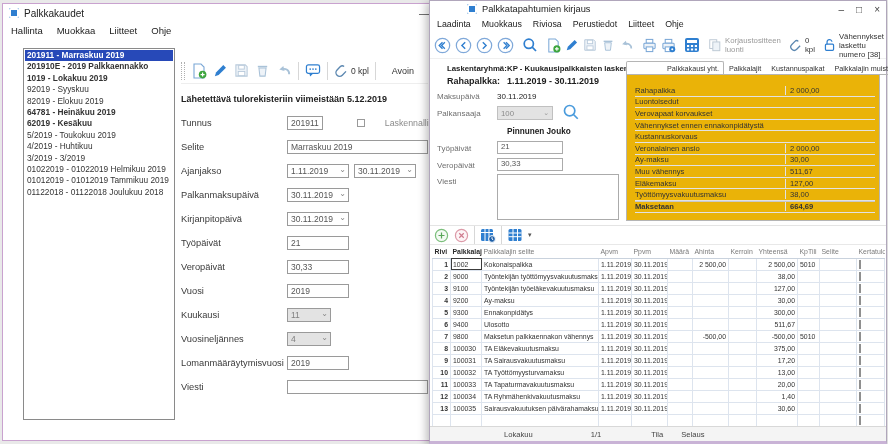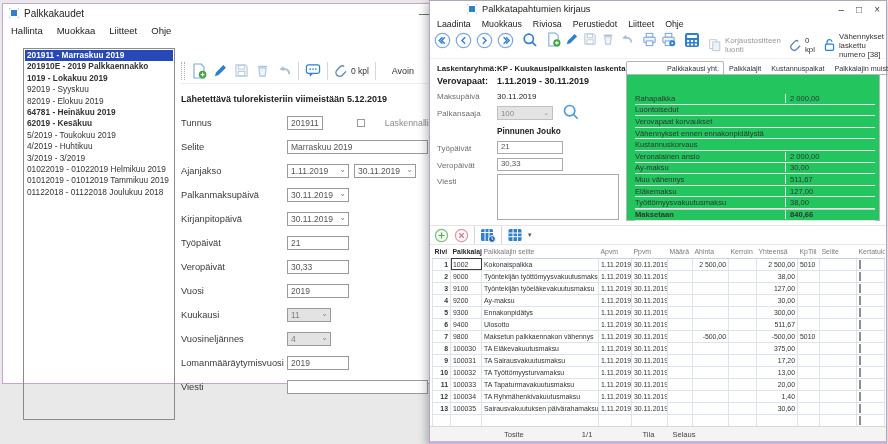--- a/index.html
+++ b/index.html
@@ -1,21 +1,21 @@
 <!DOCTYPE html>
 <html><head>
 <meta charset="utf-8">
 <style>
   * { margin:0; padding:0; box-sizing:border-box; }
   html,body { width:888px; height:444px; overflow:hidden; background:#e9e9e9;
     font-family:"Liberation Sans", sans-serif; }
   .win { position:absolute; background:#fff; }
 
   
-  #win-left { left:2px; top:3px; width:434px; height:381px;
+  #win-left { left:2px; top:3px; width:434px; height:438px;
     border:1px solid #c9a2cf; }
   .titlebar { display:flex; align-items:center; height:18px; padding:0 6px; gap:5px;
     background:#fff; font-size:10px; color:#222; }
   .appicon { width:10px; height:10px; background:#2f7fd0; border-radius:2px;
     box-shadow:inset 0 0 0 2px #fff, inset 0 0 0 3px #2f7fd0; flex:none; }
   .win-controls { margin-left:auto; display:flex; gap:12px; font-size:10px; color:#444; }
   .win-controls span { cursor:default; }
   .menubar { display:flex; gap:14px; padding:3px 8px 4px; font-size:9.5px; color:#222; }
   .menubar span { cursor:default; }
 
@@ -53,44 +53,44 @@
   .cb { width:8px; height:8px; border:1px solid #9a9a9a; background:#fff; flex:none; }
   .cb-lbl { font-size:8.8px; color:#8b8b8b; margin-left:20px; }
   .pair { display:flex; gap:5px; }
 
   
   #win-right { left:429px; top:0; width:458px; height:444px;
     border:1px solid #b0a6bb; border-bottom:3px solid #c9b3d6;
     box-shadow:-3px 2px 8px rgba(0,0,0,.25); }
   #win-right .titlebar { height:16px; font-size:9.3px;padding-left:37px; }
   #win-right .menubar { font-size:8.8px; gap:11px; padding:2px 7px 3px; }
-  .rtoolbar { display:flex; height:27px; padding:0 4px; gap:4px;
+  .rtoolbar { display:flex; align-items:center; height:27px; padding:0 4px; gap:4px;
     border-bottom:1px solid #f0f0f0; }
   .rtoolbar .tlabel { font-size:7.8px; }
   .tlabel.dim { color:#9a9a9a; }
 
   .rheader { position:relative; height:166px; }
   .hl { position:absolute; font-size:8px; color:#6f6f6f; }
   .hv { position:absolute; font-size:8px; color:#222; }
-  .hb { font-weight:bold; color:#1c1c1c; }
+  .hb { font-weight:bold; color:#1c1c1c;margin-left:10px; }
   .rinp { position:absolute; border:1px solid #ababab; background:#fff; font-size:7.8px;
     color:#555; padding:0 3px; display:flex; align-items:flex-start; }
   .pal-dd { position:absolute; width:56px; height:14px; background:#e3e3e3;
     border:1px solid #c0c0c0; font-size:7.8px; color:#8a8a8a; display:flex;
     align-items:center; padding:0 3px; }
   .pal-dd:after { content:"⌄"; margin-left:auto; font-size:7px; color:#999; }
 
   .tabs { position:absolute; left:196px; top:2px; right:6px; display:flex;
     font-size:7.2px; color:#333; }
   .tab { padding:2px 4px 1px; border:1px solid transparent; border-bottom:1px solid #b5b5b5;
     white-space:nowrap; }
   .tab.active { border:1px solid #b5b5b5; border-bottom:1px solid #fff;
     border-radius:2px 2px 0 0; background:#fff;padding-left:40px; }
   #summary { position:absolute; left:196px; top:15px; right:6px; bottom:4px;
-    border:1px solid #b5b5b5; padding:18px 4px 2px 8px; background:#22c55e; }
+    border:1px solid #b5b5b5; padding:10px 4px 2px 8px; background:#eab308; }
   .srow { display:flex; height:11.6px; align-items:center; border-bottom:1px solid #e2e2e2;
     font-size:7.6px; color:#333; }
   .srow .sl { flex:1; white-space:nowrap; overflow:hidden; }
   .srow .sv { width:90px; border-left:1px solid #e2e2e2; padding-left:4px; flex:none; }
   .srow.bold { font-weight:bold; border-top:1px solid #c9c9c9; }
 
   .grid-toolbar { display:flex; align-items:center; height:20px; padding:0 4px; gap:5px;
     border-top:1px solid #e4e4e4; border-bottom:1px solid #e8e8e8; }
   .caret { font-size:7px; color:#555; }
 
@@ -361,21 +361,21 @@
         <rect x="3" y="7" width="10" height="7.5" rx="1.2" fill="#fff" stroke="#2f7fd0" stroke-width="1.5"></rect>
         <path d="M5 7V4.6A3 3 0 0111 4" fill="none" stroke="#2f7fd0" stroke-width="1.5"></path>
       </svg>
       <span class="tlabel">Vähennykset laskettu numero [38]</span>
     </span>
   </div>
 
   <div class="rheader">
     <span class="hl hb" style="left:7px;top:5px;font-size:7.8px">Laskentaryhmä:</span>
     <span class="hv hb" style="left:67px;top:5px;font-size:7.8px">KP - Kuukausipalkkaisten laskentaryhmä</span>
-    <span class="hv hb" style="left:7px;top:17px;font-size:9px">Verovapaat:</span>
+    <span class="hv hb" style="left:7px;top:17px;font-size:9px">Rahapalkka:</span>
     <span class="hv hb" style="left:67px;top:17px;font-size:9px">1.11.2019 - 30.11.2019</span>
     <span class="hl" style="left:7px;top:33px">Maksupäivä</span>
     <span class="hv" style="left:67px;top:33px">30.11.2019</span>
     <span class="hl" style="left:7px;top:50px">Palkansaaja</span>
     <span class="pal-dd" style="left:67px;top:47px">100</span>
     <svg class="icon" style="position:absolute;left:132px;top:44px" width="18" height="18" viewBox="0 0 16 16">
       <circle cx="6.8" cy="6.8" r="4.6" fill="none" stroke="#4a9bdc" stroke-width="1.5"></circle>
       <path d="M10.2 10.2L14 14" stroke="#4a9bdc" stroke-width="1.5"></path>
     </svg>
     <span class="hv hb" style="left:67px;top:68px;font-size:8.2px">Pinnunen Jouko</span>
@@ -428,21 +428,21 @@
         <div class="srow">
           <span class="sl">Eläkemaksu</span>
           <span class="sv">127,00</span>
         </div>
         <div class="srow">
           <span class="sl">Työttömyysvakuutusmaksu</span>
           <span class="sv">38,00</span>
         </div>
         <div class="srow bold">
           <span class="sl">Maksetaan</span>
-          <span class="sv">840,66</span>
+          <span class="sv">664,69</span>
         </div>
       </div>
   </div>
 
   <div class="grid-toolbar">
     <svg class="icon" width="15" height="15" viewBox="0 0 16 16">
       <circle cx="8" cy="8" r="6.5" fill="#f4faf4" stroke="#7cbf7c" stroke-width="1.3"></circle>
       <path d="M8 4.8v6.4M4.8 8h6.4" stroke="#5aa75a" stroke-width="1.3"></path>
     </svg>
     <svg class="icon" width="15" height="15" viewBox="0 0 16 16">
@@ -689,18 +689,18 @@
           <td></td>
           <td></td>
           <td></td>
           <td></td>
           <td><span class="tchk"></span></td>
         </tr>
       </tbody>
   </table>
 
   <div class="rstatus">
-    <span style="margin-left:74px">Tosite</span>
+    <span style="margin-left:74px">Lokakuu</span>
     <span style="margin-left:58px">1/1</span>
     <span style="margin-left:50px">Tila</span>
     <span style="margin-left:18px">Selaus</span>
   </div>
 </div>
 
 </body></html>

